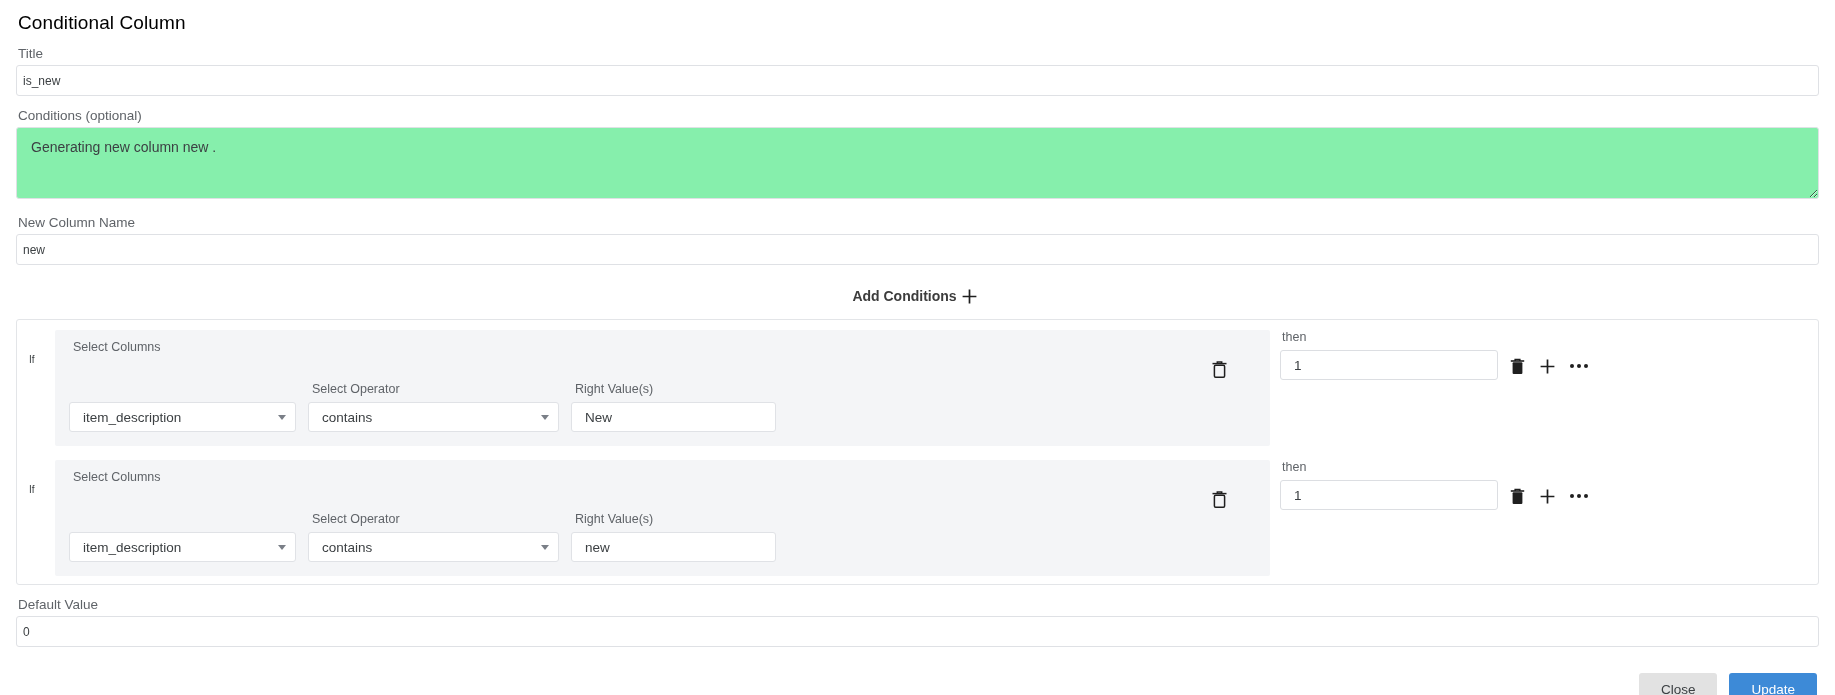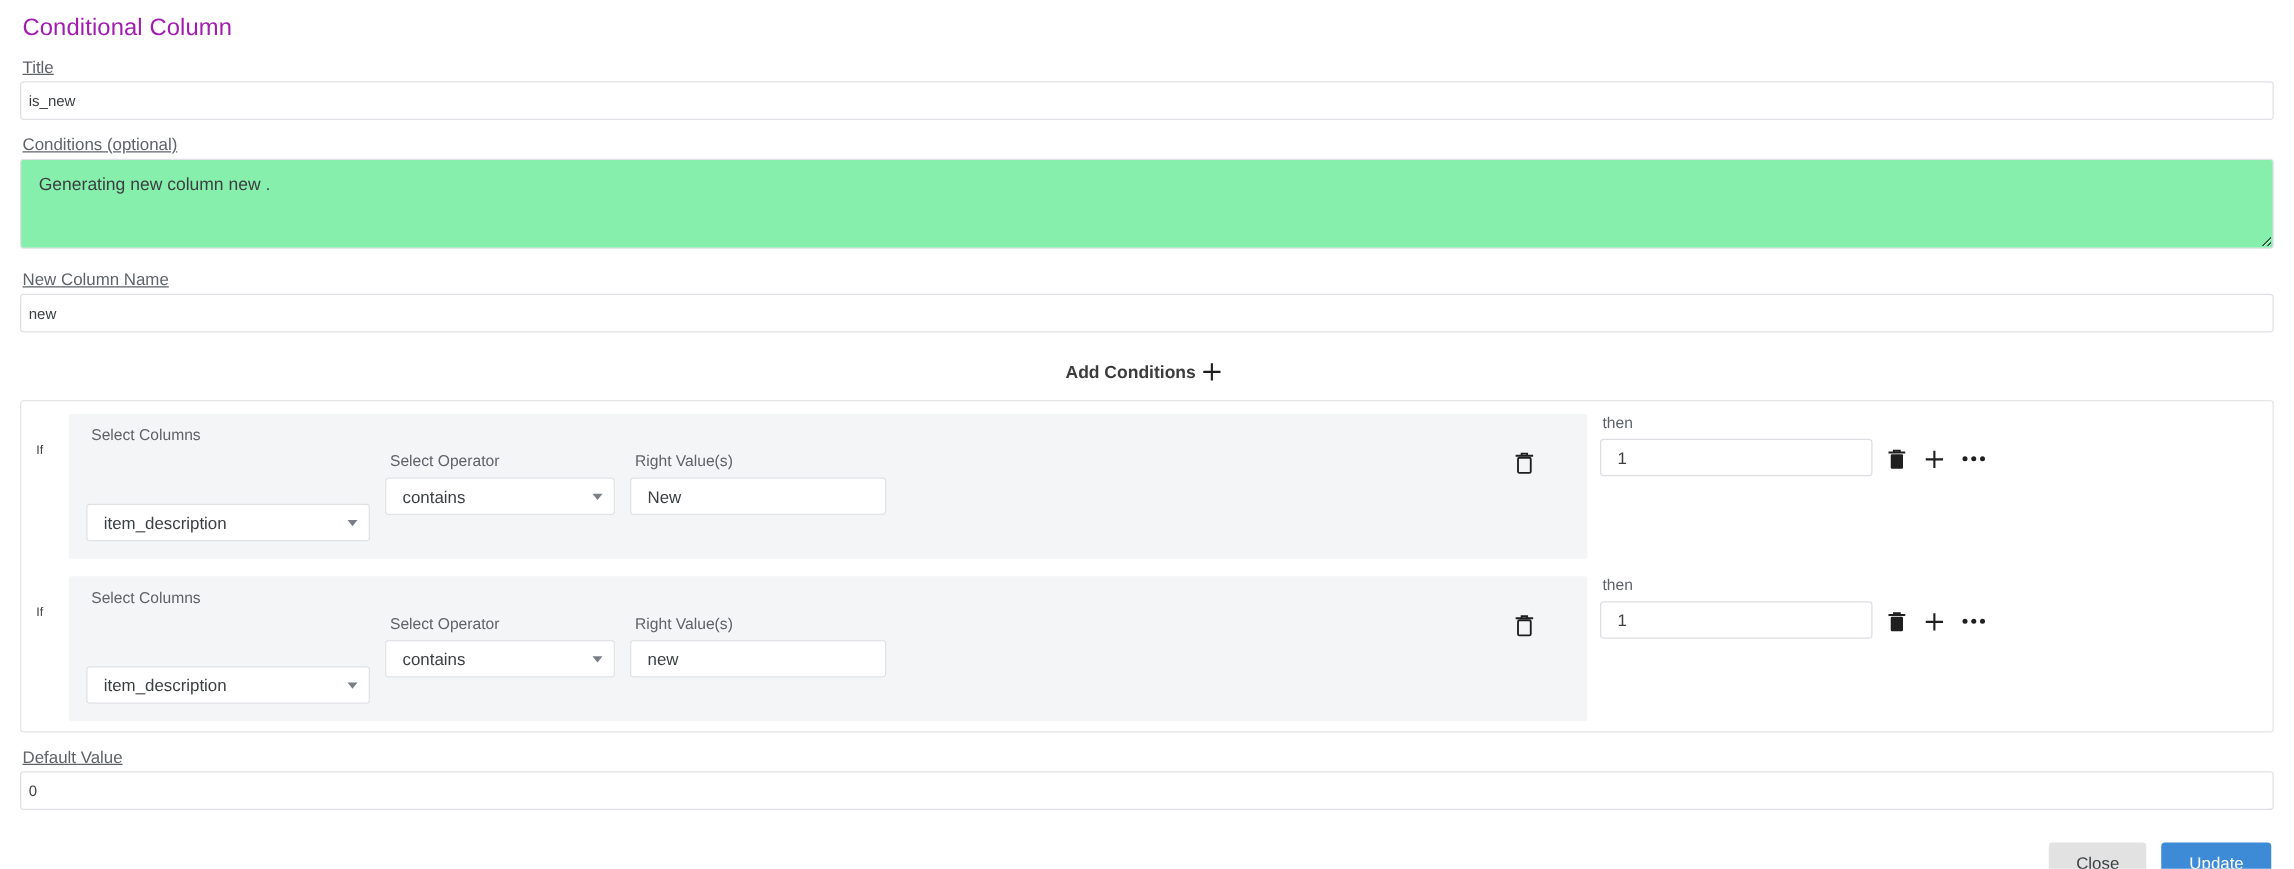--- a/index.html
+++ b/index.html
@@ -7,31 +7,30 @@
     margin: 0; padding: 0;
     width: 1835px; height: 695px;
     background: #ffffff;
     font-family: "Liberation Sans", sans-serif;
     color: #3c4043;
   }
   .page { position: relative; width: 1835px; height: 695px; padding: 0 16px; }
 
   .dialog-title {
     font-size: 19px;
-    color: #a21caf;
+    color: #000000;
     padding: 12px 2px 0 2px;
     letter-spacing: .1px;
   }
 
   .field-label {
     font-size: 13.5px;
     color: #5f6368;
     margin: 12px 0 4px 2px;
     display: block;
-    text-decoration: underline;
   }
 
   .text-input {
     width: 100%;
     height: 31px;
     border: 1px solid #dfe1e5;
     border-radius: 3px;
     background: #fff;
     font-family: "Liberation Sans", sans-serif;
     font-size: 12px;
@@ -90,21 +89,21 @@
     flex: 0 0 26px;
     padding-top: 24px;
     text-align: left;
   }
 
   .cond-panel {
     flex: 0 0 1215px;
     background: #f4f5f7;
     border-radius: 2px;
     display: flex;
-    align-items: center;
+    align-items: flex-end;
     padding: 6px 8px 14px 8px;
     position: relative;
     min-height: 66px;
   }
 
   .cond-field { padding: 0 6px; }
   .cond-field .cl { font-size: 12.5px; color: #5f6368; margin: 4px 0 6px 4px; display: block; }
 
   .select-box {
     position: relative;
@@ -123,21 +122,21 @@
   }
   .caret {
     position: absolute; right: 9px; top: 50%;
     width: 0; height: 0;
     margin-top: -2px;
     border-left: 4.5px solid transparent;
     border-right: 4.5px solid transparent;
     border-top: 5px solid #7a7f87;
   }
   .w-col { width: 227px; margin-top: 48px; }
-  .w-op  { width: 184px; }
+  .w-op  { width: 251px; }
   .w-val { width: 327px; }
 
   .val-input {
     width: 100%;
     height: 30px;
     border: 1px solid #e0e2e6;
     border-radius: 3px;
     background: #fff;
     font-family: "Liberation Sans", sans-serif;
     font-size: 13.5px;

